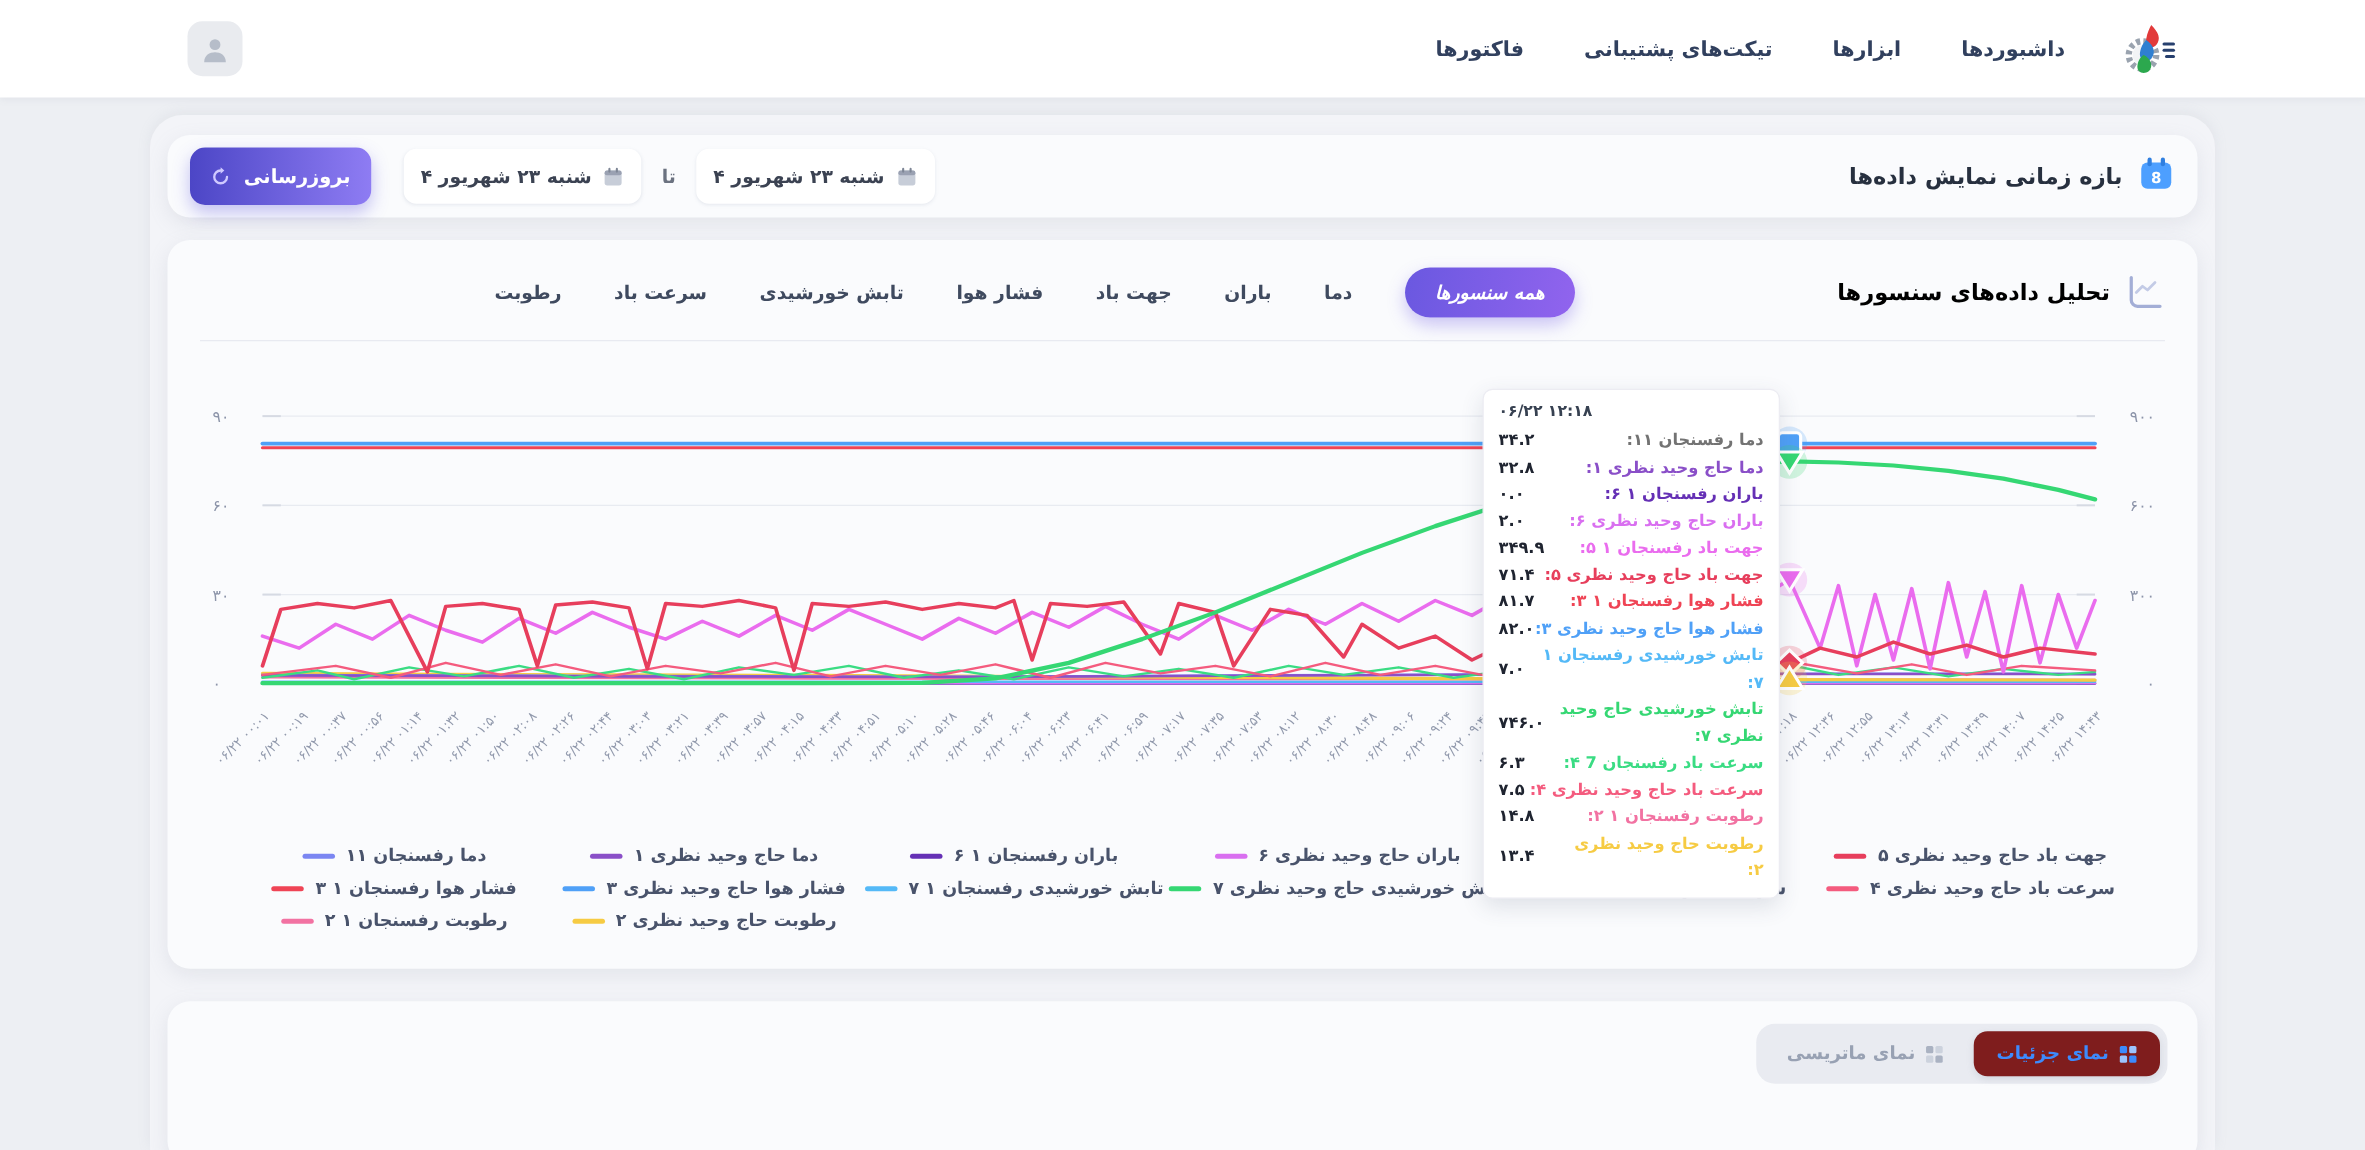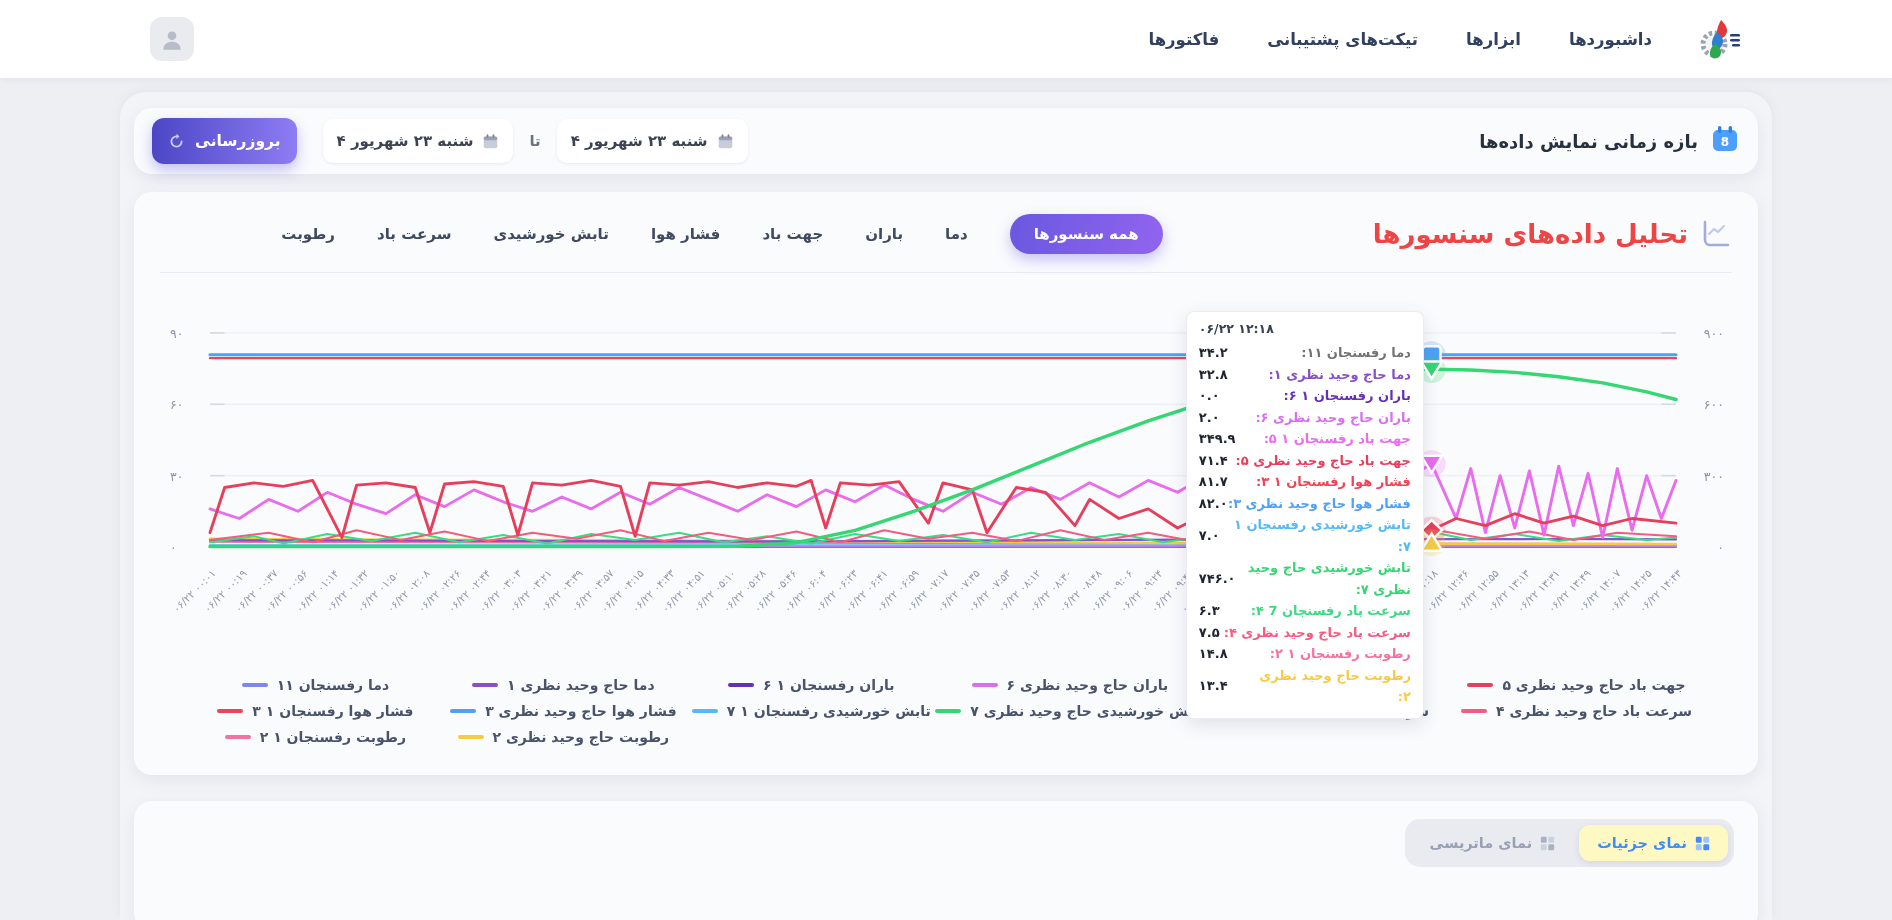--- a/index.html
+++ b/index.html
@@ -35,25 +35,25 @@
   .update-btn { height:46px; min-width:118px; margin-right:10px; border:none; cursor:pointer;
                 border-radius:12px; background:linear-gradient(90deg,#4c46c6,#8e7cf3);
                 color:#fff; font-size:15.5px; font-weight:700; font-family:inherit;
                 display:flex; direction:rtl; align-items:center; justify-content:center; gap:10px;
                 padding:0 16px; box-shadow:0 6px 14px rgba(90,80,220,.35); }
 
   
   .chart-card { padding:22px 26px 24px; margin-bottom:26px; }
   .chart-header { display:flex; direction:rtl; align-items:center; }
   .section-title { display:flex; direction:rtl; align-items:center; gap:12px; }
-  .section-title h2 { font-size:26px; font-weight:800; color:#ef4444; white-space:nowrap; }
+  .section-title h2 { font-size:18px; font-weight:800; color:#000000; white-space:nowrap; }
   .tabs { display:flex; direction:rtl; align-items:center; gap:42px; margin-right:210px; }
   .tab { font-size:15px; font-weight:600; color:#3f4a5f; cursor:pointer; white-space:nowrap; }
   .tab.active { background:linear-gradient(100deg,#6a58e0,#9164ee); color:#fff; font-weight:700;
-                padding:11px 24px; border-radius:24px; box-shadow:0 6px 14px rgba(110,90,230,.35); }
+                padding:11px 24px; border-radius:24px; box-shadow:0 6px 14px rgba(110,90,230,.35);font-style:italic; }
   .divider { border:none; border-top:1px solid #e8eaf1; margin-top:18px; }
 
   .chart-region { direction:ltr; display:flex; margin-top:36px;gap:10px; }
   .ycol { width:46px; position:relative; height:250px; flex:0 0 auto; }
   .ycol.right { width:40px; }
   .ylab { position:absolute; font-size:12.5px; color:#8c94a9; transform:translateY(-50%); }
   .ycol.left .ylab { right:8px; }
   .ycol.right .ylab { left:10px; }
   .plot { flex:1; position:relative; height:250px; }
   .plot svg.main { position:absolute; inset:0; width:100%; height:250px; overflow:visible; }
@@ -79,21 +79,21 @@
   .li .dash { width:26px; height:3.5px; border-radius:2px; flex:0 0 auto; }
   .li span { font-size:14px; font-weight:700; color:#49536b; direction:rtl; white-space:nowrap; }
 
   
   .table-card { height:130px; padding:18px 24px; display:flex; direction:rtl;
                 justify-content:space-between; align-items:flex-start; }
   .toggle-wrap { background:#e9ebf1; border-radius:15px; padding:6px; display:flex; direction:rtl; gap:6px; }
   .toggle-btn { border:none; background:transparent; font-family:inherit; cursor:pointer;
                 display:flex; direction:rtl; align-items:center; gap:8px; padding:10px 18px;
                 border-radius:11px; font-size:14.5px; font-weight:700; color:#98a1b3; }
-  .toggle-btn.active { background:#fef9c3; color:#3d8bfd; box-shadow:0 2px 6px rgba(130,140,160,.22); }
+  .toggle-btn.active { background:#7f1d1d; color:#3d8bfd; box-shadow:0 2px 6px rgba(130,140,160,.22); }
 </style>
 </head>
 <body>
 
 <header class="navbar">
   <div class="logo">
     <svg viewBox="0 0 50 50" width="50" height="50">
       <circle cx="20" cy="30" r="11" fill="none" stroke="#9aa3af" stroke-width="5" stroke-dasharray="3.2 2.6"></circle>
       <circle cx="20" cy="30" r="8" fill="#f2f4f6"></circle>
       <path d="M27 6 C33 12 35 17 31 22 C27 26 22 23 23 17 C23.8 12 25.5 9 27 6 Z" fill="#e23a3a"></path>

